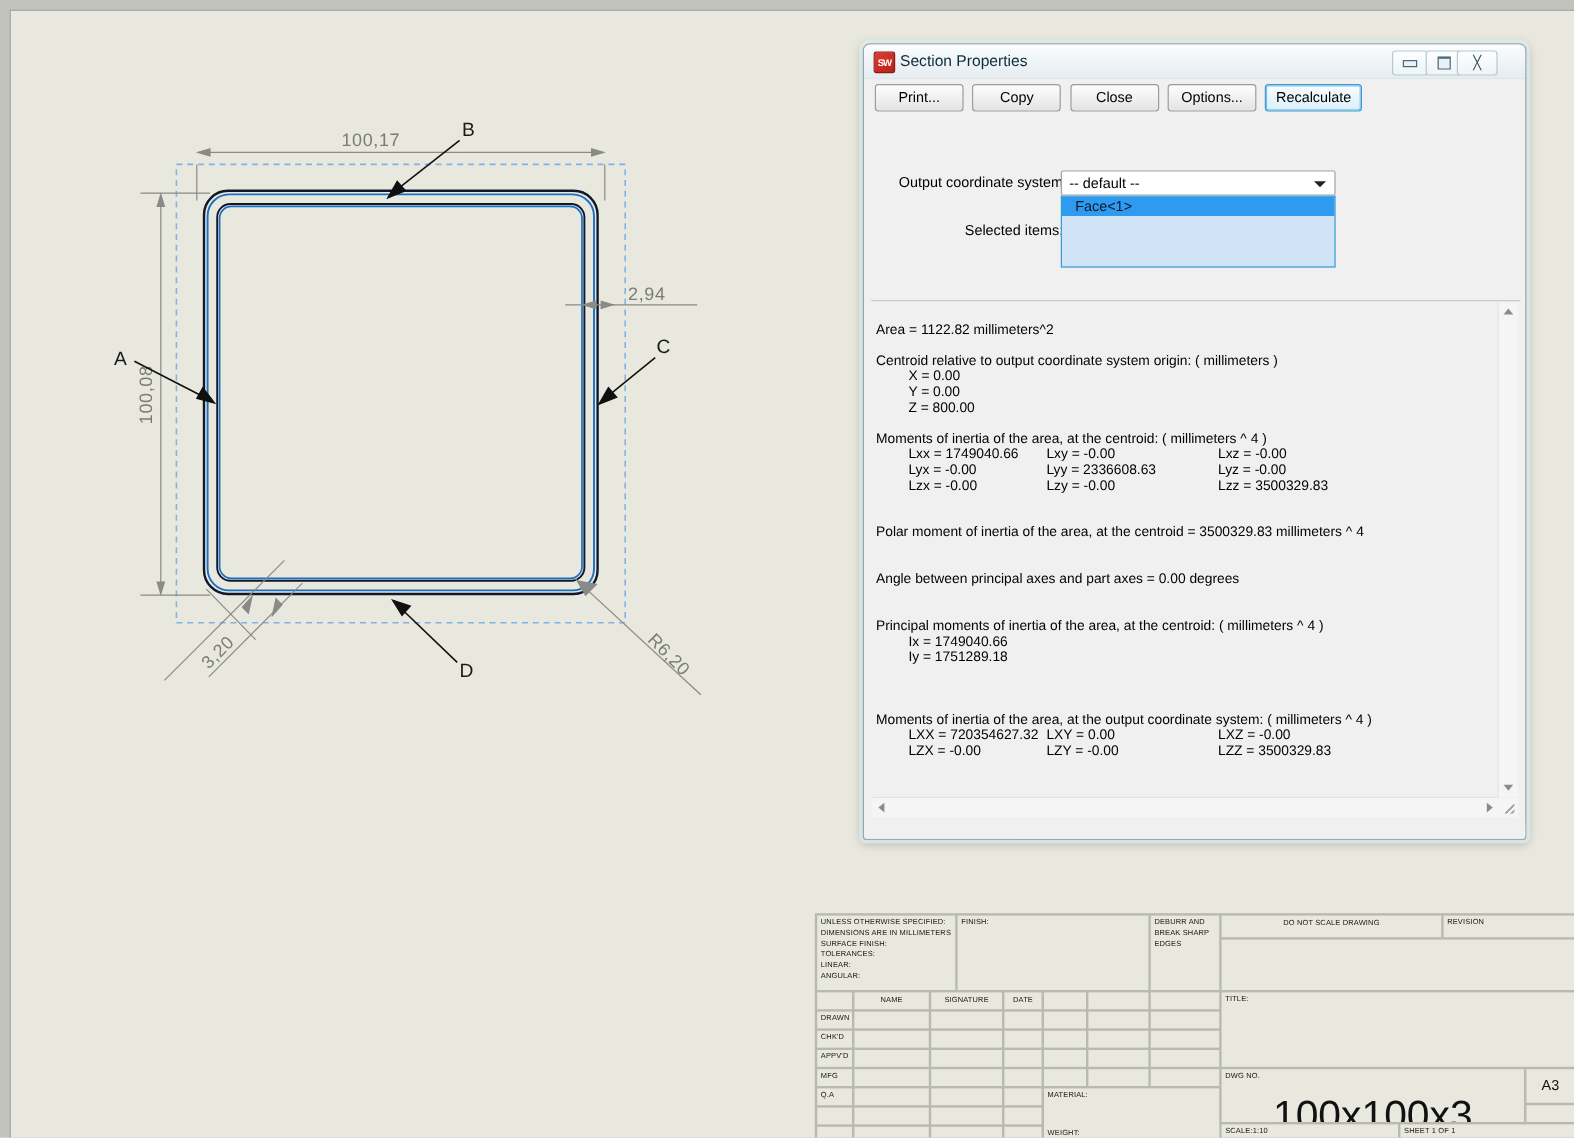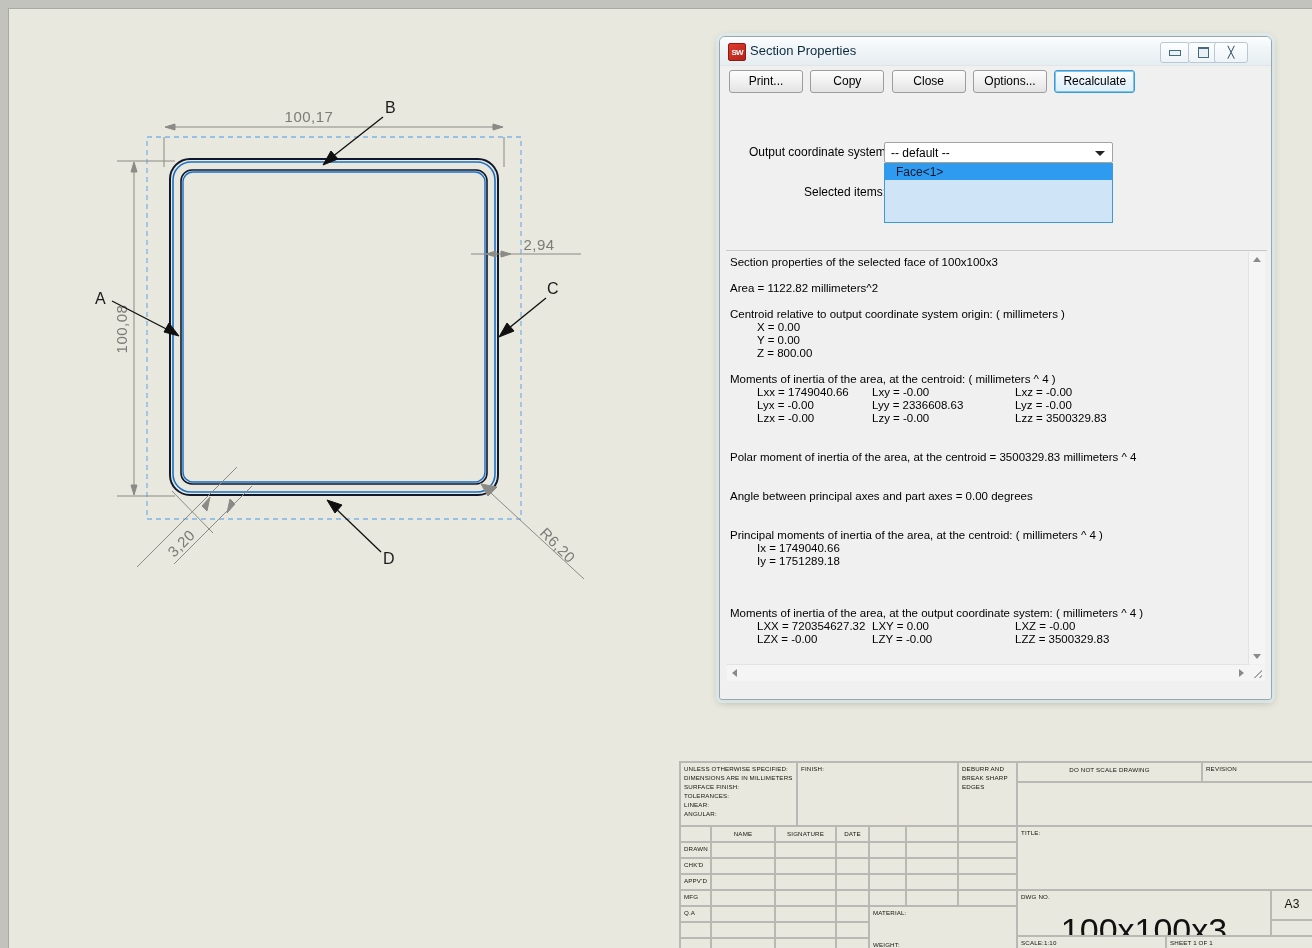--- a/index.html
+++ b/index.html
@@ -406,21 +406,20 @@
     <div id="listbox">
       <div id="listitem">Face&lt;1&gt;</div>
     </div>
 
     <label id="chkrow">
       <span id="chkbox"></span><span>Show output coordinate system in corner of window</span>
     </label>
 
     <div id="textpane">
       <div id="textbody">
-        <div class="tline">Section properties of the selected face of 100x100x3</div>
         <div class="tgap"></div>
         <div class="tline">Area = 1122.82 millimeters^2</div>
         <div class="tgap"></div>
         <div class="tline">Centroid relative to output coordinate system origin: ( millimeters )</div>
         <div class="tline indent">X = 0.00</div>
         <div class="tline indent">Y = 0.00</div>
         <div class="tline indent">Z = 800.00</div>
         <div class="tgap"></div>
         <div class="tline">Moments of inertia of the area, at the centroid: ( millimeters ^ 4 )</div>
         <div class="tcols">

